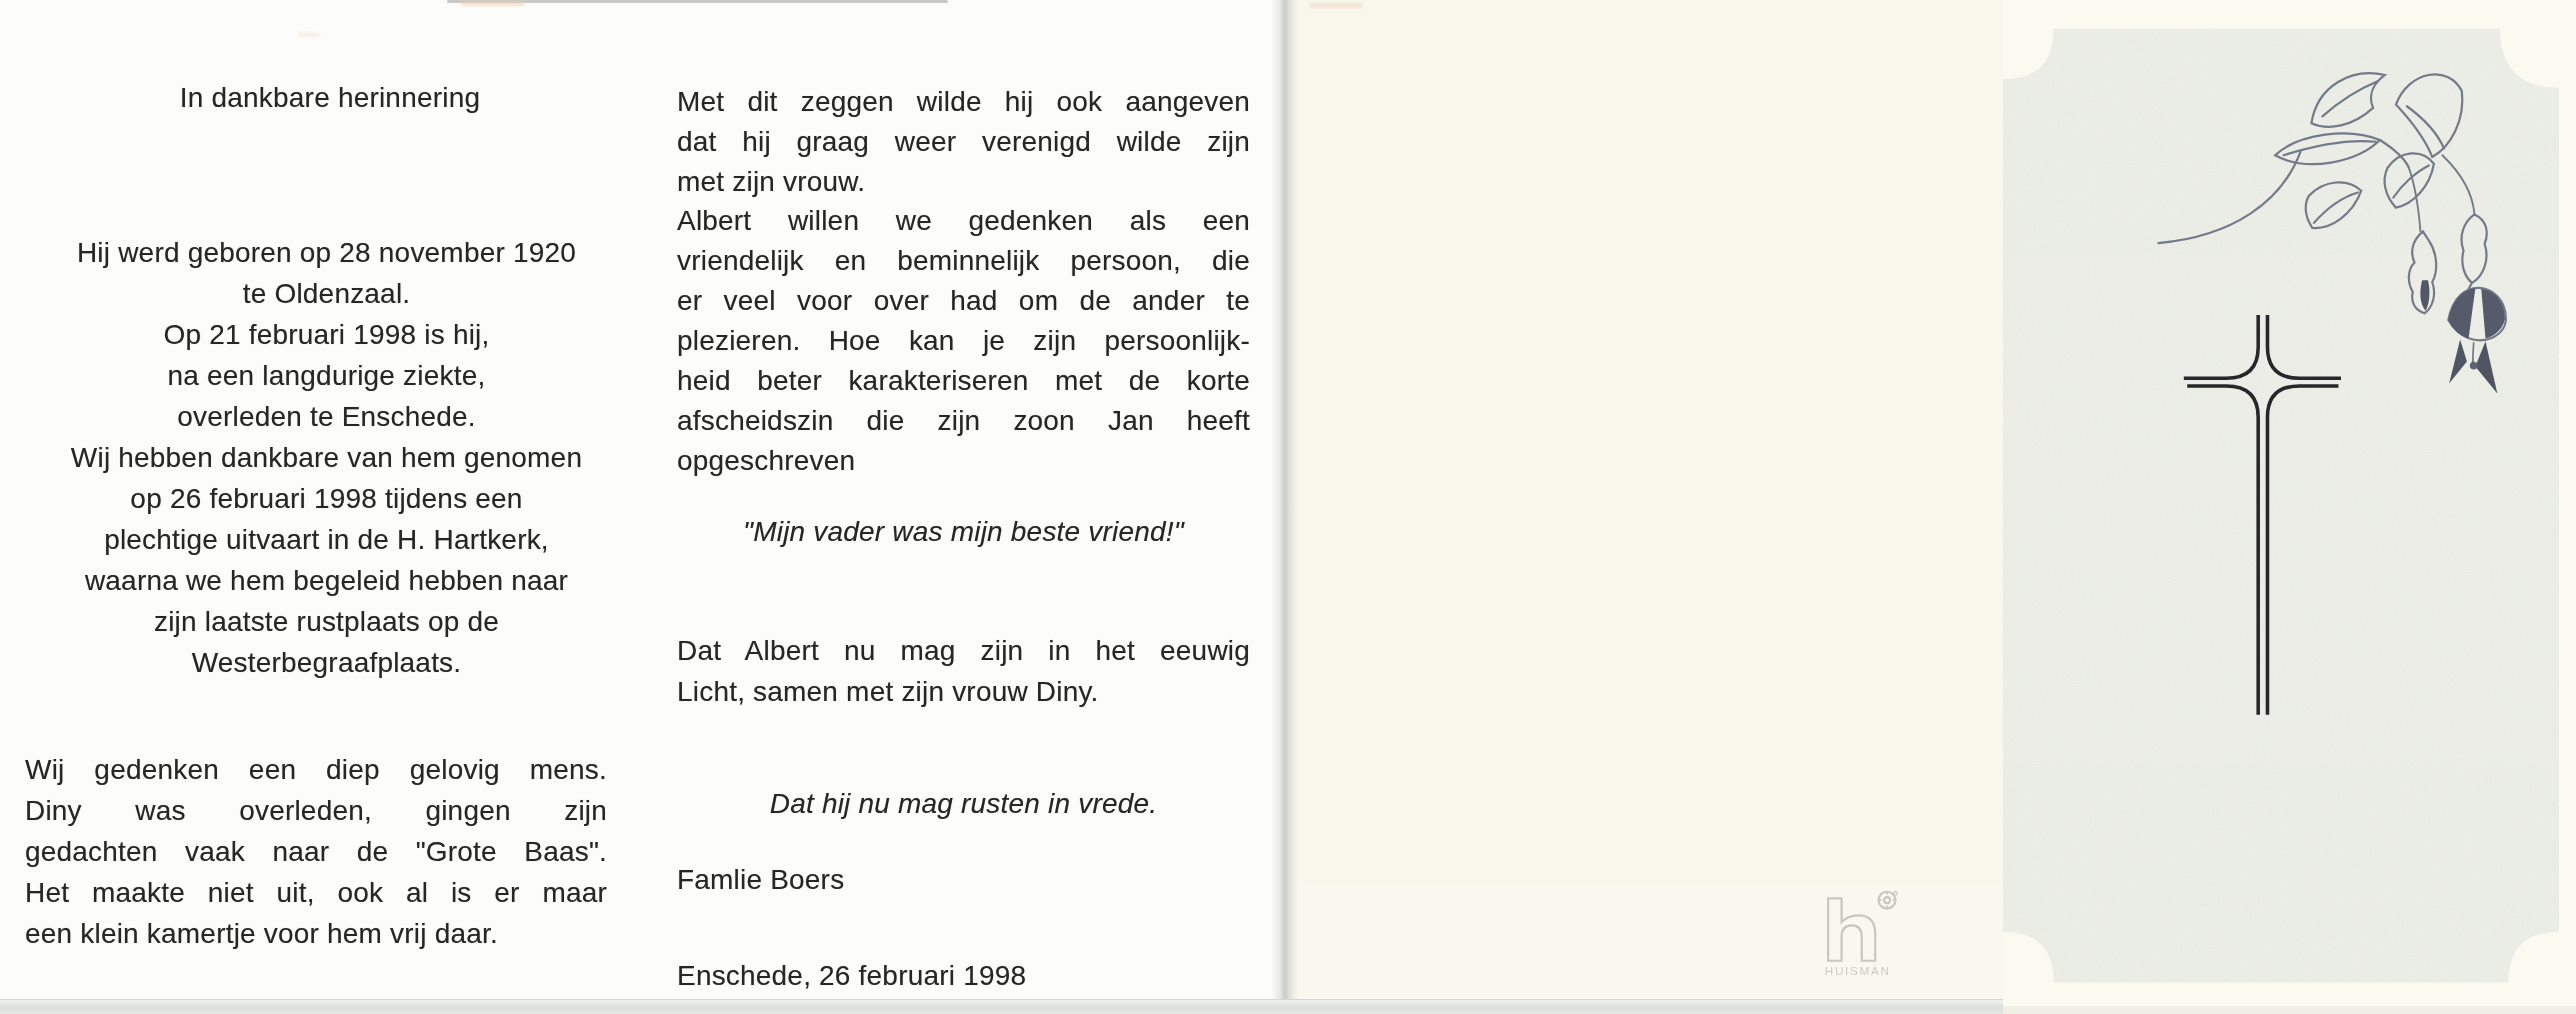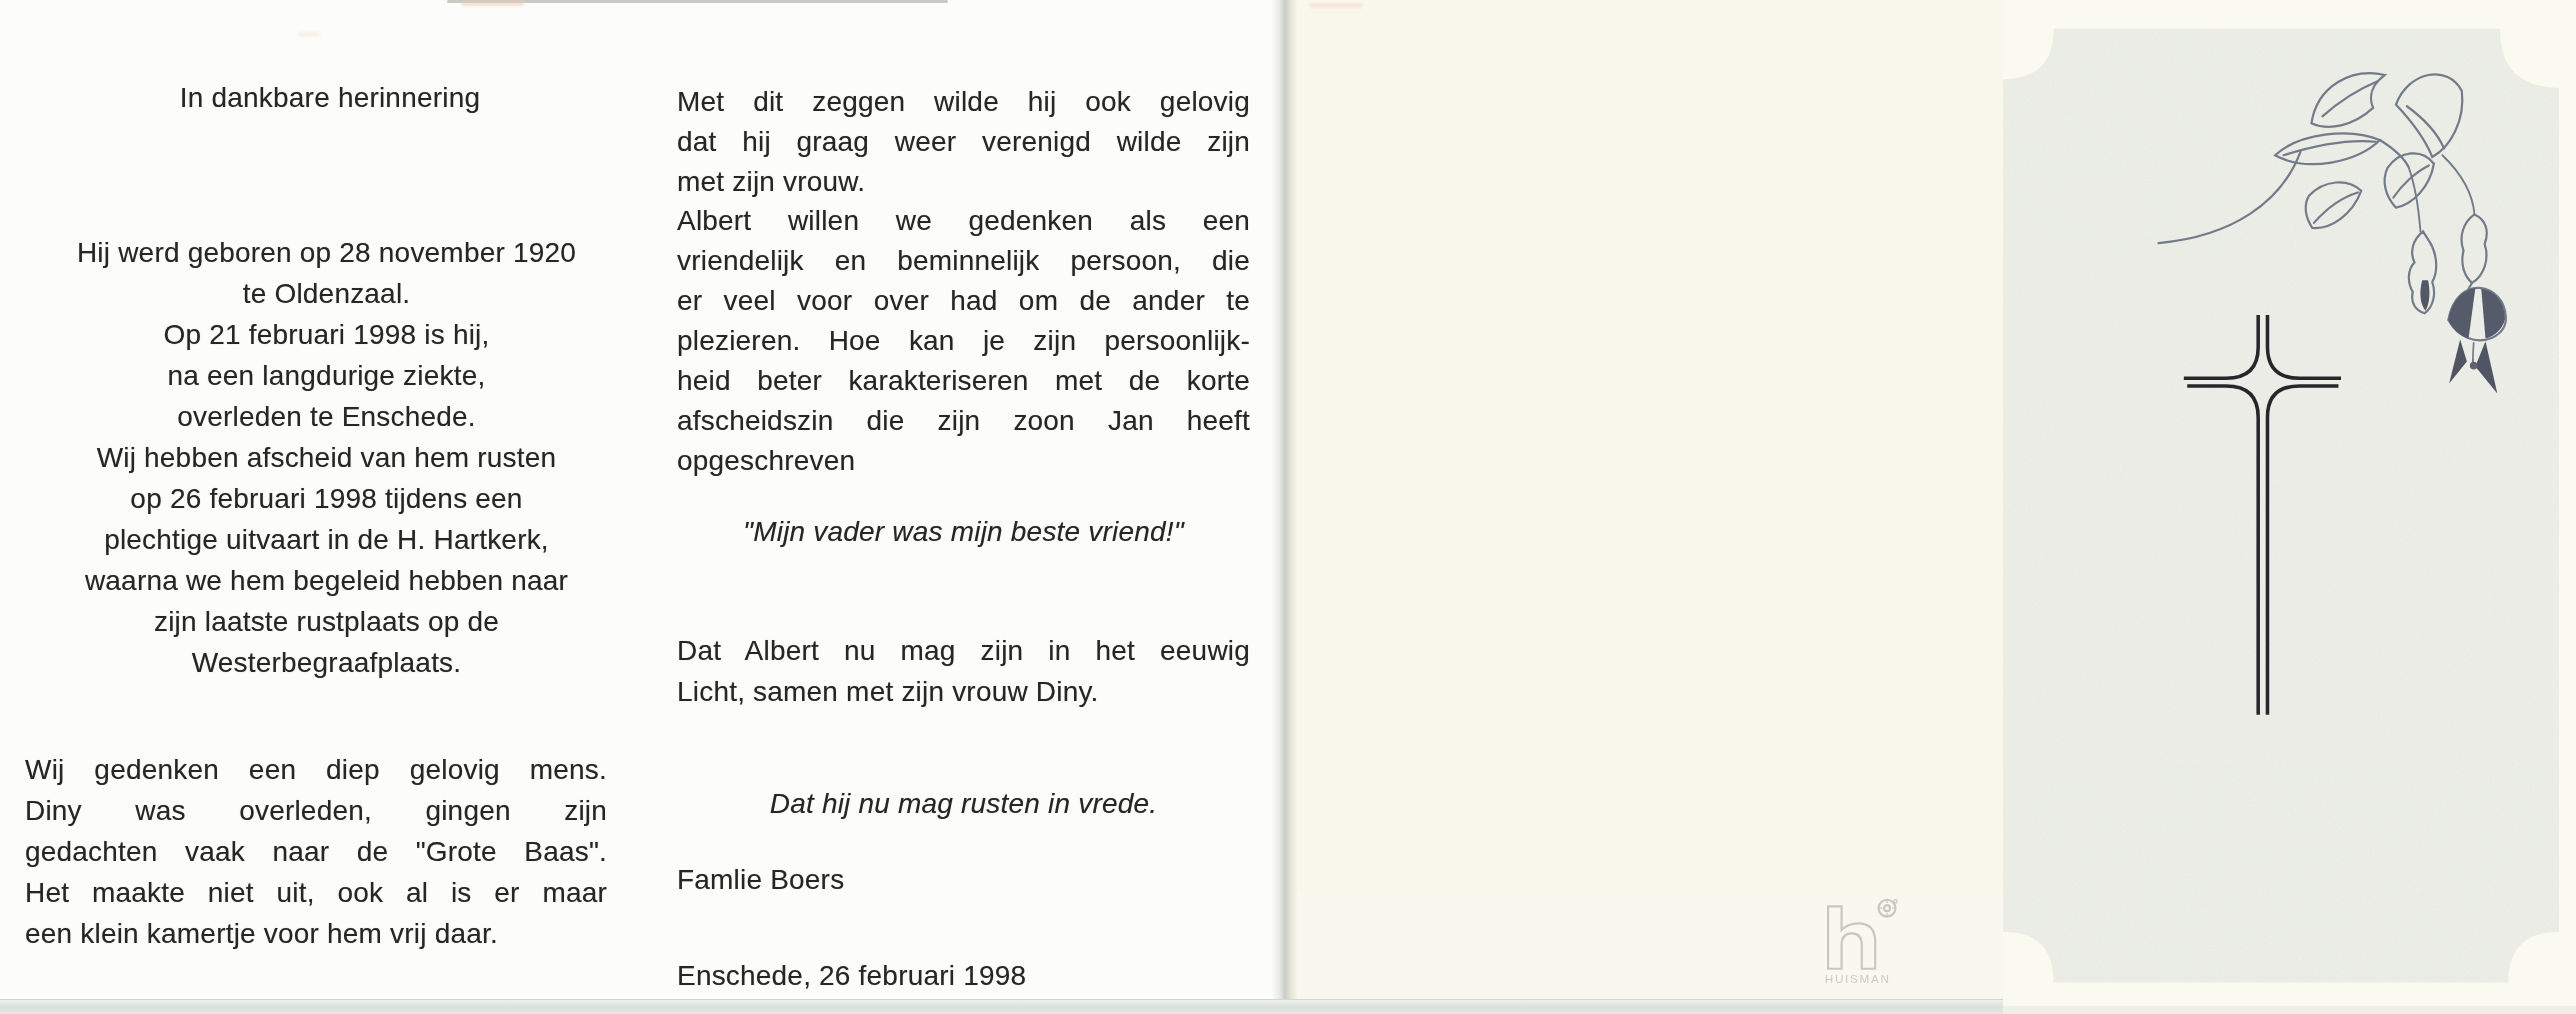--- a/index.html
+++ b/index.html
@@ -6,21 +6,21 @@
   .stage{
     position:relative;width:2576px;height:1015px;overflow:hidden;
     background:#f9f7ee;
     font-family:"Liberation Sans","DejaVu Sans",sans-serif;
     color:#262626;
   }
   
   .page-left{position:absolute;left:0;top:0;width:1282px;height:1015px;background:#fcfcfa;}
   .fold{position:absolute;left:1272px;top:0;width:25px;height:1015px;
     background:linear-gradient(90deg,#fbfbf9 0%,#e8eae7 30%,#c9cec9 52%,#e3e2d6 72%,#f7f5ea 100%);}
-  .page-back{position:absolute;left:1297px;top:8px;width:705px;height:885px;background:#f9f6ec;}
+  .page-back{position:absolute;left:1297px;top:0;width:705px;height:885px;background:#f9f6ec;}
   .page-front{position:absolute;left:2003px;top:0;width:573px;height:1015px;background:#fbfaf1;}
   .bottom-strip{position:absolute;left:0;top:999px;width:2003px;height:16px;
     background:linear-gradient(180deg,#eef0ed 0%,#dce0dd 45%,#e6e8e3 100%);
     border-top:0.8px solid #d3d7d4;}
   .bottom-haze{position:absolute;left:2003px;top:1006px;width:573px;height:8.5px;background:rgba(205,208,200,.25);}
   .artifact{position:absolute;border-radius:2.5px;}
   .a-line{left:447px;top:0;width:501px;height:2.5px;background:#8f8c85;opacity:.45;}
   .a-sm1{left:461px;top:0.8px;width:63px;height:5px;background:#eccdb4;opacity:.55;filter:blur(0.8px);}
   .a-sm2{left:1309px;top:2.5px;width:54px;height:5px;background:#f0d6c2;opacity:.5;filter:blur(0.8px);}
   .a-sm3{left:298px;top:32px;width:22px;height:5px;background:#f3e0d0;opacity:.4;filter:blur(0.8px);}
@@ -52,41 +52,41 @@
 <div class="stage">
 
   <section class="page-left">
     <div class="txt dedication">In dankbare herinnering</div>
     <div class="txt para memorial">
         <div>Hij werd geboren op 28 november 1920</div>
         <div>te Oldenzaal.</div>
         <div>Op 21 februari 1998 is hij,</div>
         <div>na een langdurige ziekte,</div>
         <div>overleden te Enschede.</div>
-        <div>Wij hebben afscheid van hem rusten</div>
+        <div>Wij hebben dankbare van hem genomen</div>
         <div>op 26 februari 1998 tijdens een</div>
         <div>plechtige uitvaart in de H. Hartkerk,</div>
         <div>waarna we hem begeleid hebben naar</div>
         <div>zijn laatste rustplaats op de</div>
         <div>Westerbegraafplaats.</div>
       </div>
     <div class="txt jpara remembrance">
         <div>Wij gedenken een diep gelovig mens.</div>
         <div>Diny was overleden, gingen zijn</div>
         <div>gedachten vaak naar de "Grote Baas".</div>
         <div>Het maakte niet uit, ook al is er maar</div>
         <div>een klein kamertje voor hem vrij daar.</div>
       </div>
   </section>
 
   <div class="fold"></div>
 
   <section>
     <div class="txt jpara tribute">
-        <div>Met dit zeggen wilde hij ook gelovig</div>
+        <div>Met dit zeggen wilde hij ook aangeven</div>
         <div>dat hij graag weer verenigd wilde zijn</div>
         <div>met zijn vrouw.</div>
       </div>
     <div class="txt jpara tribute2">
         <div>Albert willen we gedenken als een</div>
         <div>vriendelijk en beminnelijk persoon, die</div>
         <div>er veel voor over had om de ander te</div>
         <div>plezieren. Hoe kan je zijn persoonlijk-</div>
         <div>heid beter karakteriseren met de korte</div>
         <div>afscheidszin die zijn zoon Jan heeft</div>

